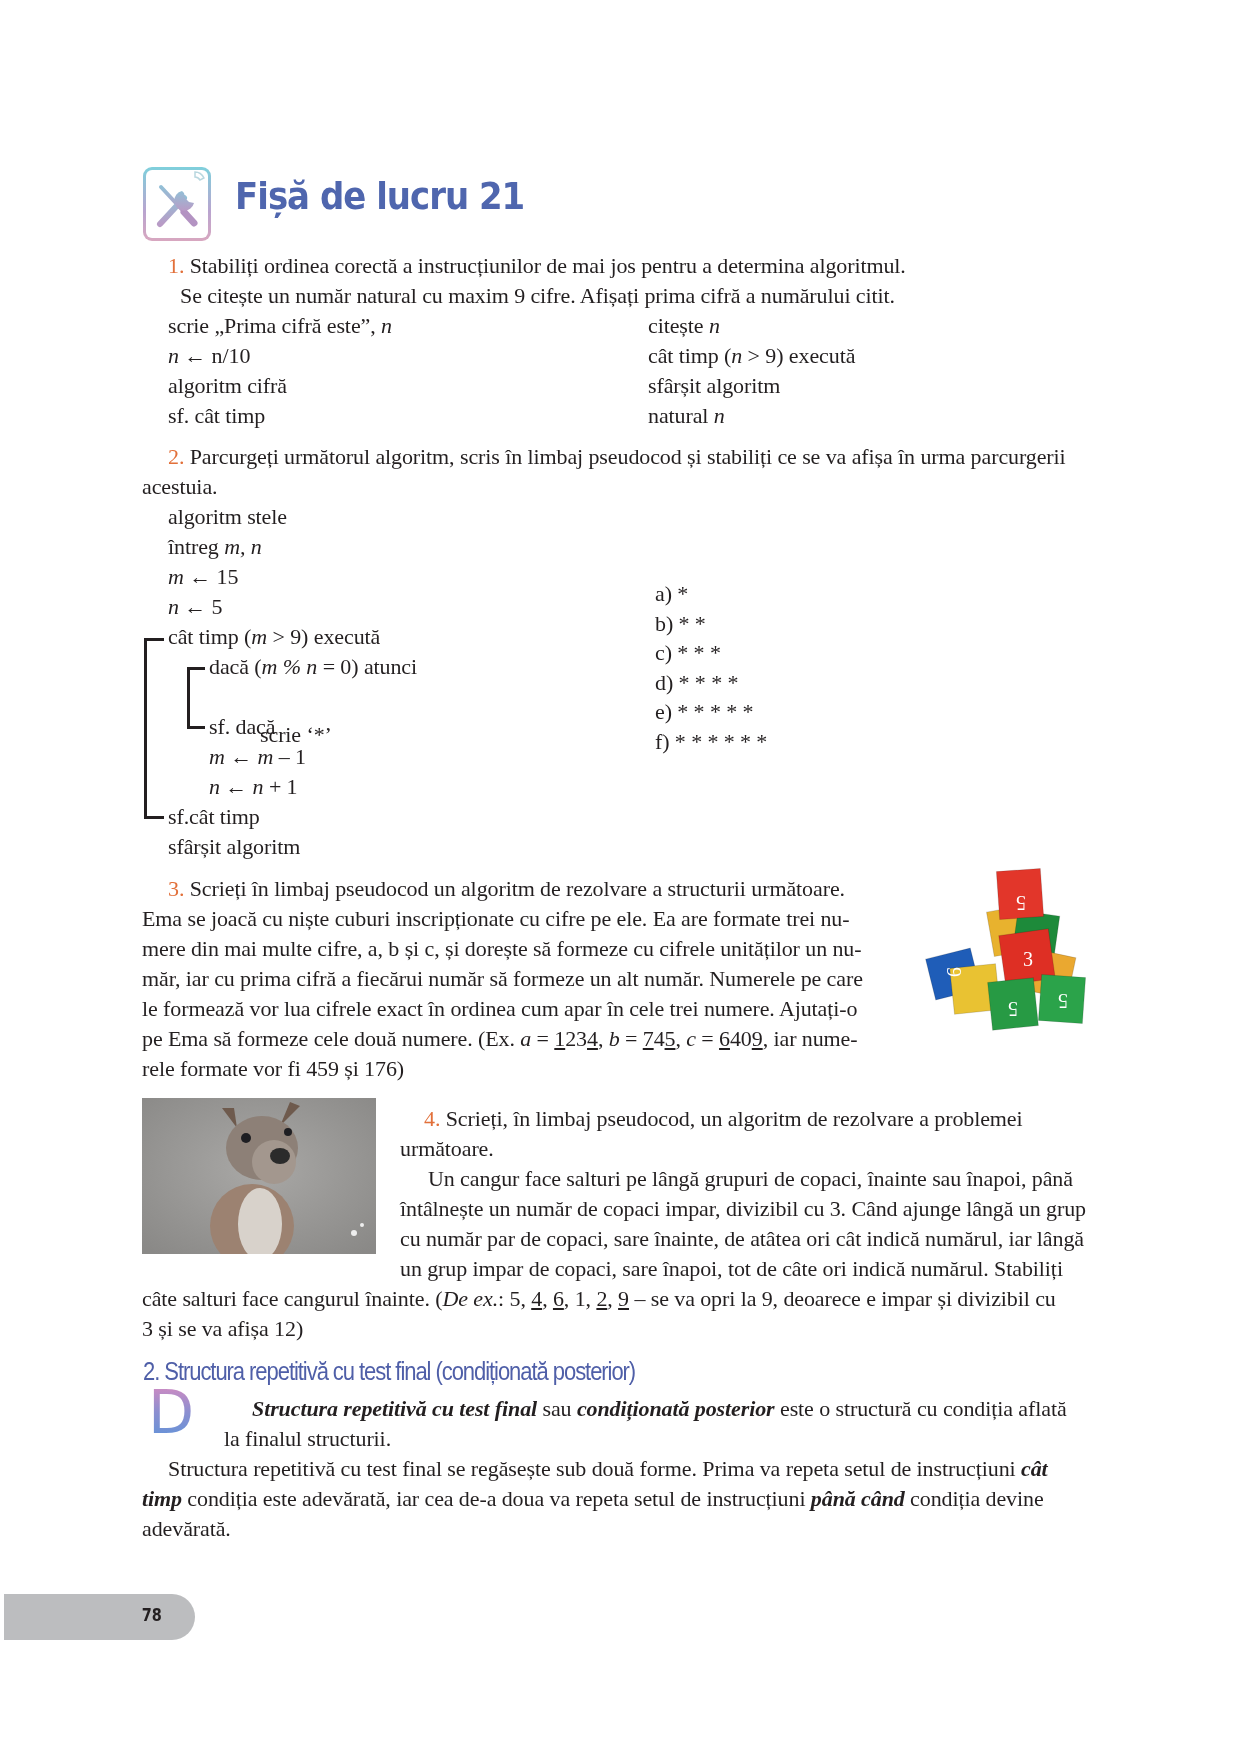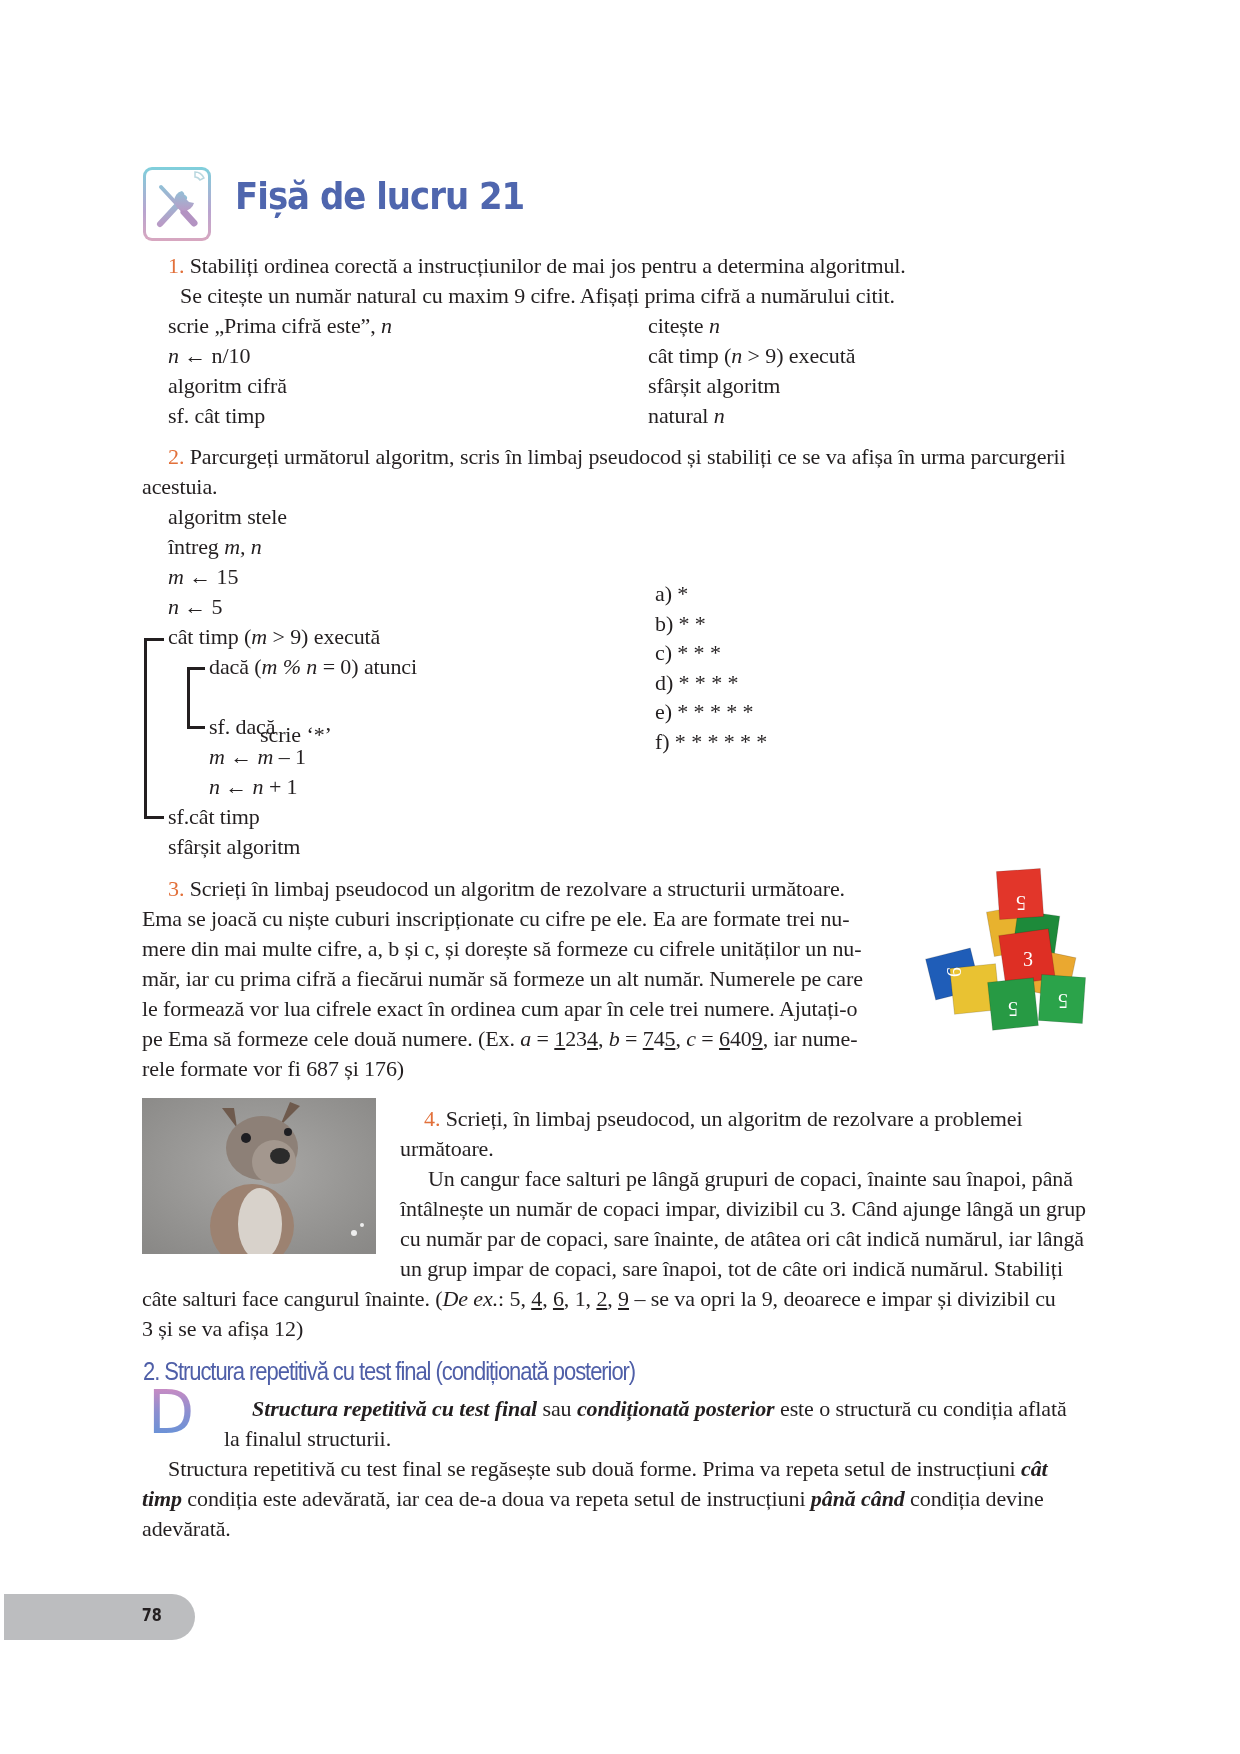--- a/index.html
+++ b/index.html
@@ -71,21 +71,21 @@
 <div class="bracket-h" style="left:144px;top:638px;width:20px"></div>
 <div class="bracket-h" style="left:144px;top:816px;width:20px"></div>
 <div class="bracket-v" style="left:187px;top:667px;height:62px"></div>
 <div class="bracket-h" style="left:187px;top:667px;width:18px"></div>
 <div class="bracket-h" style="left:187px;top:726px;width:18px"></div>
 
 <div id="ex2-options"></div>
 
 <div id="ex3-text"></div>
 <div class="abs t" style="left:142px;top:1024px"><span>pe Ema să formeze cele două numere. (Ex. </span><i class="v">a</i> = <u>1</u><span>23</span><u>4</u>, <i class="v">b</i> = <u>7</u><span>4</span><u>5</u>, <i class="v">c</i> = <u>6</u><span>40</span><u>9</u><span></span><span>, iar nume-</span></div>
-<div class="abs t" style="left:142px;top:1054px">rele formate vor fi 687 și 176)</div>
+<div class="abs t" style="left:142px;top:1054px">rele formate vor fi 459 și 176)</div>
 
 <div class="photo" style="left:920px;top:868px;width:180px;height:170px">
   <svg width="180" height="170" viewBox="0 0 180 170">
     <g stroke="rgba(0,0,0,0.15)" stroke-width="1">
       <rect x="70" y="40" width="45" height="45" fill="#e8b22e" transform="rotate(-10 92 62)"></rect>
       <rect x="95" y="45" width="42" height="42" fill="#1d8a3a" transform="rotate(8 116 66)"></rect>
       <rect x="110" y="85" width="42" height="42" fill="#eaa830" transform="rotate(12 131 106)"></rect>
       <rect x="78" y="2" width="44" height="48" fill="#e2362a" transform="rotate(-4 100 26)"></rect>
       <rect x="10" y="85" width="46" height="42" fill="#1f5db8" transform="rotate(-14 33 106)"></rect>
       <rect x="82" y="64" width="50" height="50" fill="#de2f24" transform="rotate(-8 107 89)"></rect>

